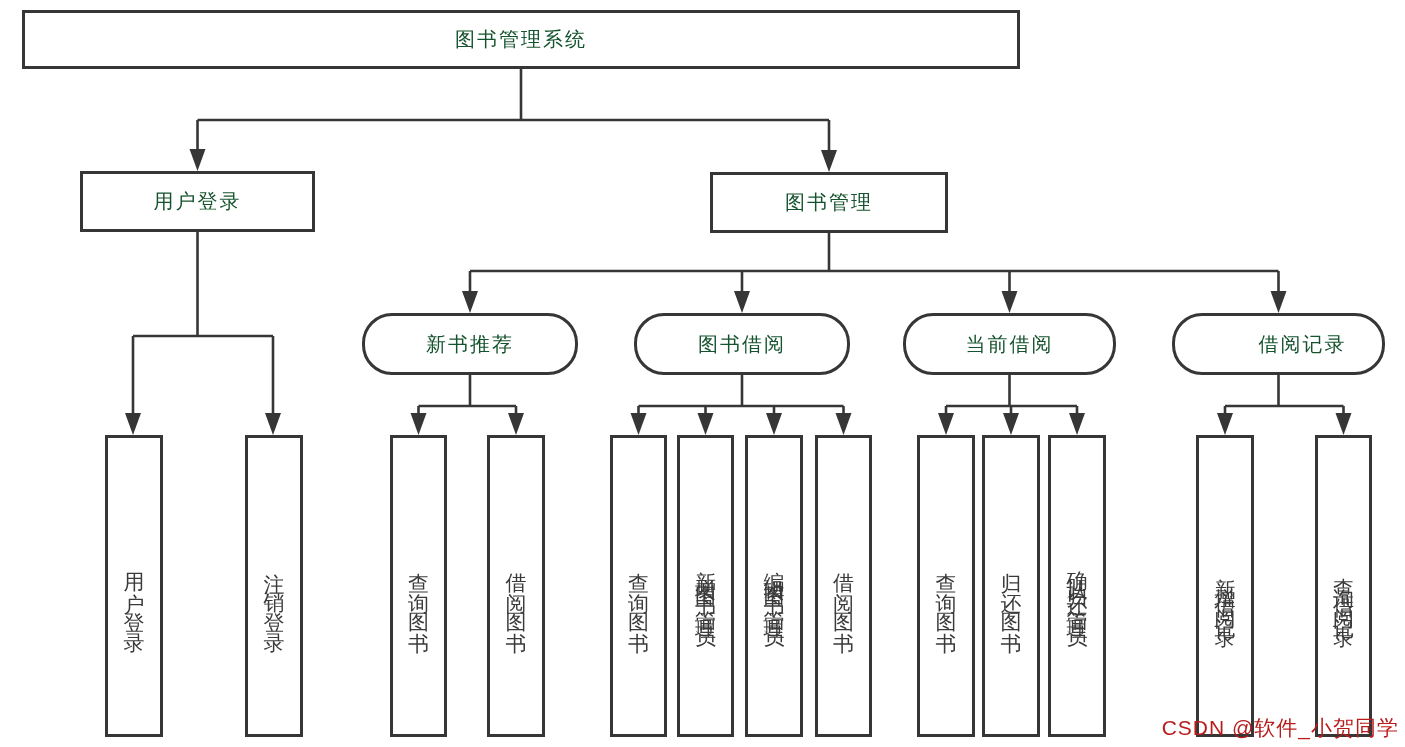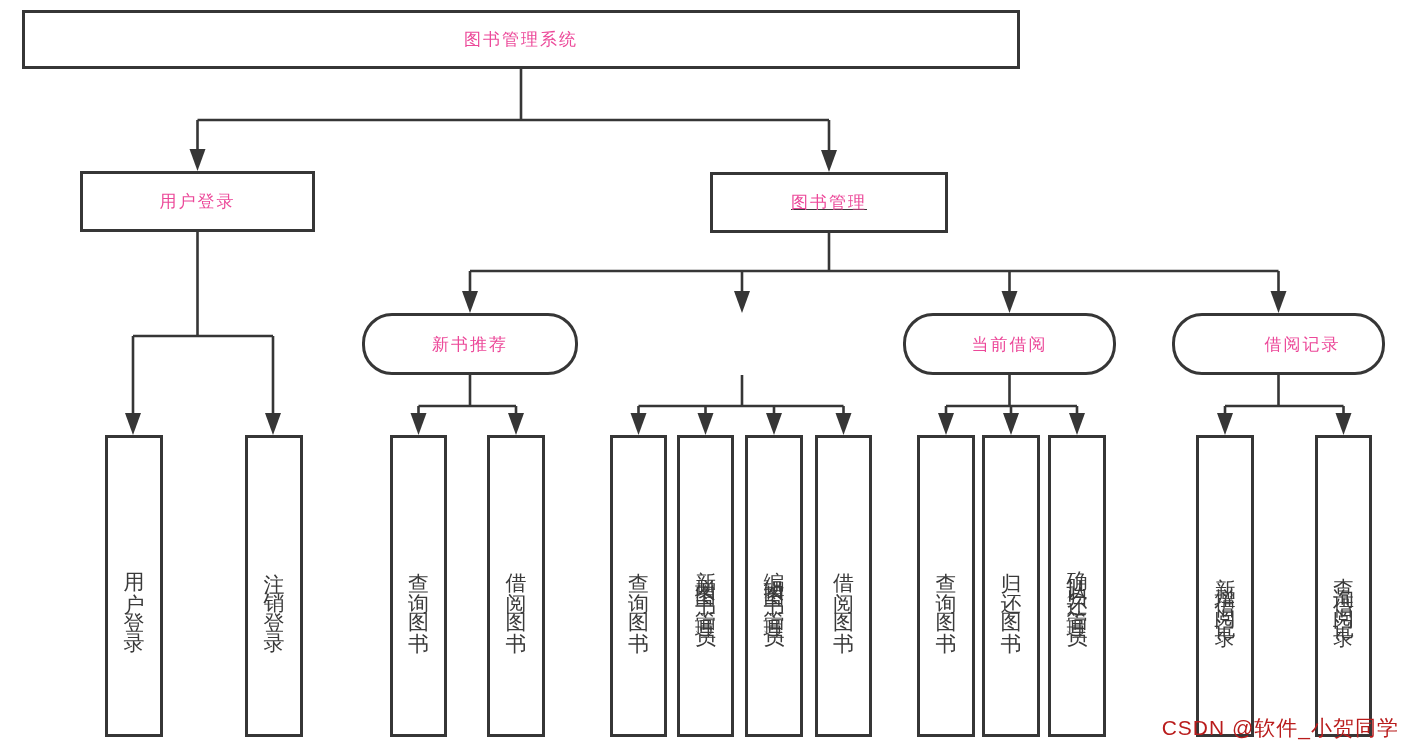--- a/index.html
+++ b/index.html
@@ -15,28 +15,28 @@
     box-sizing:border-box;
     border:3px solid #363636;
     background:#ffffff;
     display:flex;
     align-items:center;
     justify-content:center;
     color:#3a3a3a;
     z-index:2;
   }
   .hlabel{
-    font-size:17px;
+    font-size:20px;
     letter-spacing:2px;
     white-space:nowrap;
-    color:#ec4899;
+    color:#14532d;
   }
   .root{left:22px;top:10px;width:998px;height:59px;}
   .l2a{left:80px;top:171px;width:235px;height:61px;}
-  .l2b{left:710px;top:172px;width:238px;height:61px;text-decoration:underline;}
+  .l2b{left:710px;top:172px;width:238px;height:61px;}
   .l3{top:313px;height:62px;border-radius:30px;}
   .l3a{left:362px;width:216px;}
   .l3b{left:634px;width:216px;}
   .l3c{left:903px;width:213px;}
   .l3d{left:1172px;width:213px;padding-left:48px;}
   .leaf{top:435px;height:302px;}
   .vtext{
     writing-mode:vertical-rl;
     text-orientation:mixed;
     font-size:21px;
@@ -111,20 +111,23 @@
   <div class="box l2a">
     <span class="hlabel">用户登录</span>
   </div>
   <div class="box l2b">
     <span class="hlabel">图书管理</span>
   </div>
 
   <div class="box l3 l3a">
     <span class="hlabel">新书推荐</span>
   </div>
+  <div class="box l3 l3b">
+    <span class="hlabel">图书借阅</span>
+  </div>
   <div class="box l3 l3c">
     <span class="hlabel">当前借阅</span>
   </div>
   <div class="box l3 l3d">
     <span class="hlabel">借阅记录</span>
   </div>
 
   <div class="box leaf len4" style="left:105px;width:58px;">
     <span class="vtext">用户登录</span>
   </div>

